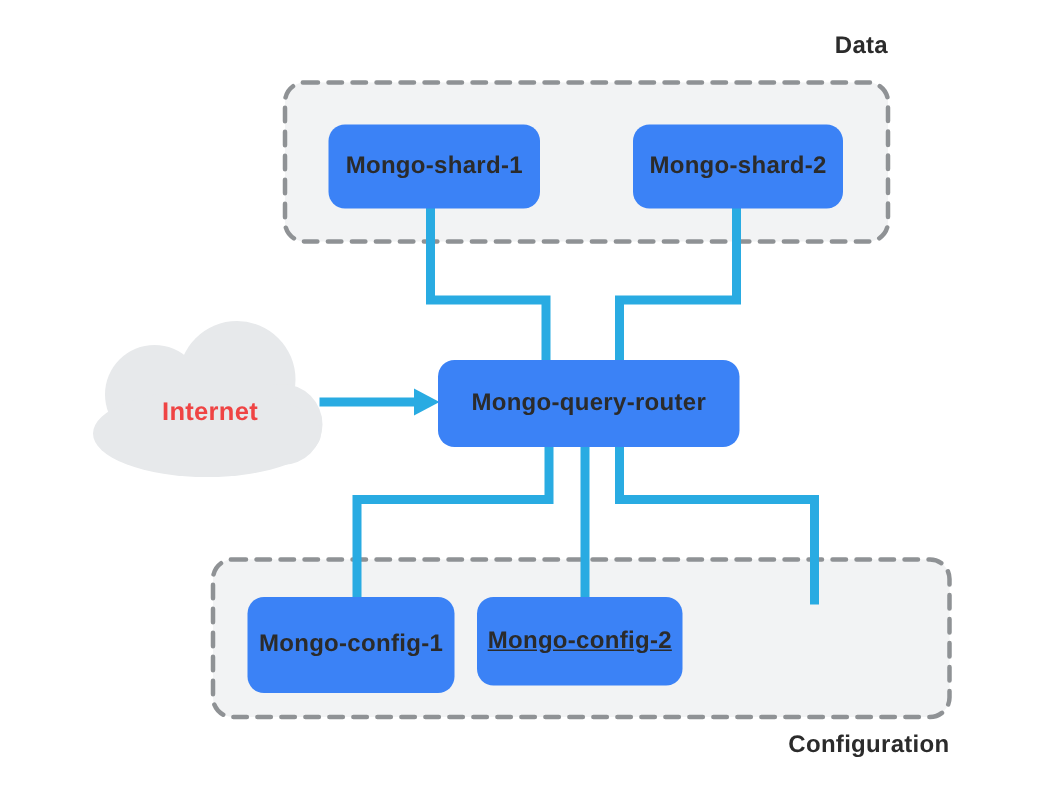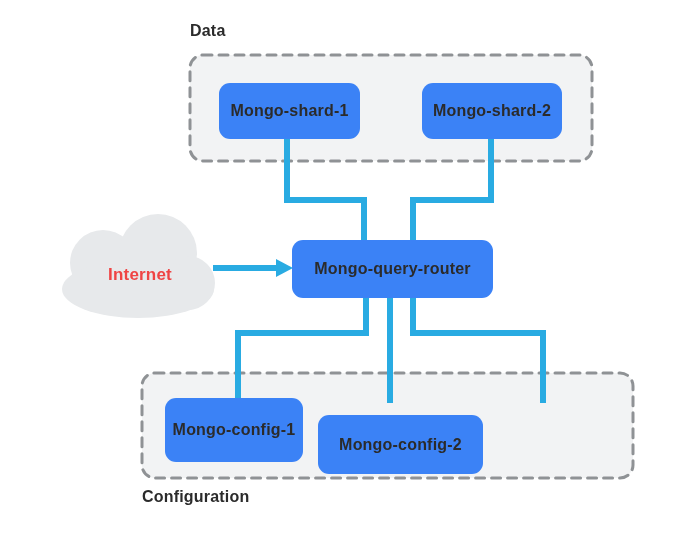--- a/index.html
+++ b/index.html
@@ -31,39 +31,39 @@
     font-size: 16px;
     color: #2b2b2b;
     letter-spacing: 0.2px;
     text-align: center;
   }
   .group-label {
     position: absolute;
     font-weight: 700;
     font-size: 16px;
     color: #2b2b2b;
-    text-align: left;
+    text-align: right;
     letter-spacing: 0.2px;
   }
   .cloud-label {
     position: absolute;
     left: 80px;
     top: 265px;
     width: 120px;
     text-align: center;
     font-weight: 700;
     font-size: 17px;
     color: #ef4444;
     letter-spacing: 0.2px;
   }
   #node-shard1  { left: 219px; top: 83px;  width: 141px; height: 56px; }
   #node-shard2  { left: 422px; top: 83px;  width: 140px; height: 56px; }
   #node-router  { left: 292px; top: 240px; width: 201px; height: 58px; }
   #node-config1 { left: 165px; top: 398px; width: 138px; height: 64px; }
-  #node-config2 { left: 318px; top: 415px; width: 165px; height: 59px; }
+  #node-config2 { left: 318px; top: 398px; width: 137px; height: 59px; text-decoration: underline; }
   #node-config3 { left: 470px; top: 398px; width: 137px; height: 59px; }
   #label-data          { left: 190px; top: 22px;  width: 402px; }
   #label-configuration { left: 142px; top: 488px; width: 491px; }
 </style>
 </head>
 <body>
 
 <div class="canvas">
 
   <svg class="layer" width="694" height="539" viewBox="0 0 694 539">

